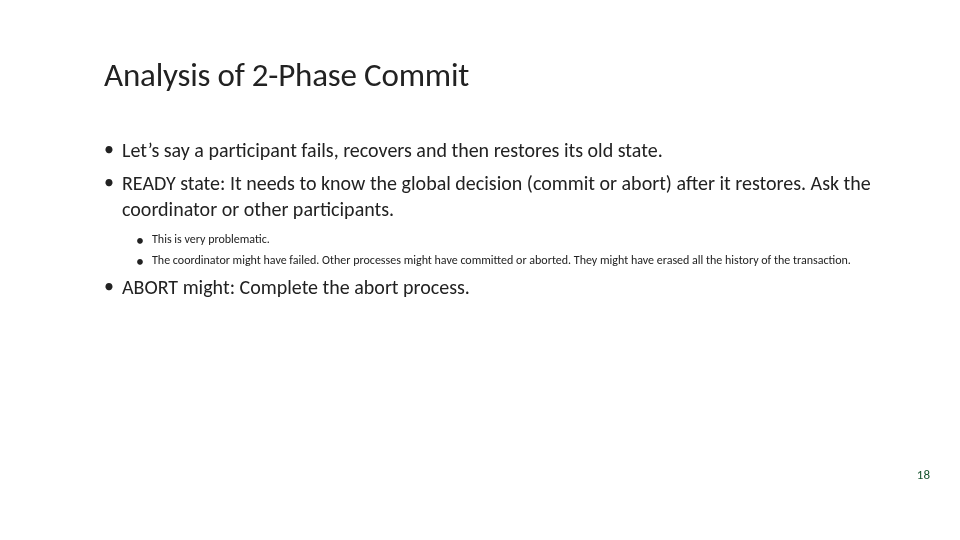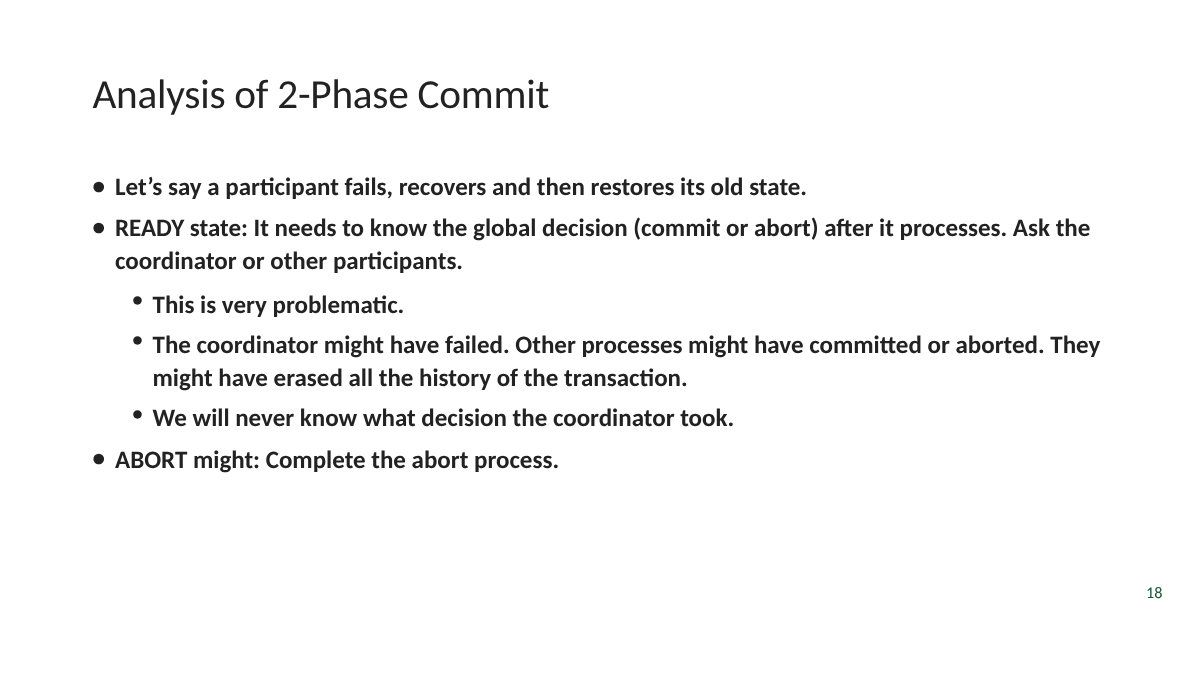--- a/index.html
+++ b/index.html
@@ -1,43 +1,42 @@
 <!DOCTYPE html>
 <html><head>
 <meta charset="utf-8">
 <style>
   * { margin:0; padding:0; box-sizing:border-box; }
   html,body { width:960px; height:540px; background:#ffffff; font-family:"Segoe UI","Calibri","Helvetica Neue",Arial,sans-serif; color:#222; }
-  .slide { position:relative; width:960px; height:500px; padding:55px 68px 0 74px; }
+  .slide { position:relative; width:960px; height:500px; padding:55px 68px 0 104px; }
   .title { font-size:33px; font-weight:400; color:#222; letter-spacing:-0.2px; }
   .body  { margin-top:42px; font-size:20px; line-height:1.33; font-weight:400; }
-  ul.lvl1 { list-style:none;font-weight:bold; }
+  ul.lvl1 { list-style:none; }
   ul.lvl1 > li { position:relative; padding-left:18px; margin-bottom:6px; }
   ul.lvl1 > li::before { content:"•"; position:absolute; left:0; top:-1px; font-size:20px; color:#222; }
-  ul.lvl2 { list-style:none; margin-top:8px; margin-bottom:6px; font-size:20px; line-height:1.35; }
+  ul.lvl2 { list-style:none; margin-top:8px; margin-bottom:6px; font-size:12px; line-height:1.35; }
   ul.lvl2 > li { position:relative; padding-left:16px; margin-bottom:5px; margin-left:14px; }
   ul.lvl2 > li::before { content:"•"; position:absolute; left:0; top:-1px; font-size:16px; color:#222; }
   .pagenum { position:absolute; right:30px; bottom:18px; font-size:13px; color:#14532d; }
 </style>
 </head>
 <body>
 
 <div class="slide">
 
   <div class="title">Analysis of 2-Phase Commit</div>
 
   <div class="body">
     <ul class="lvl1">
       <li>Let’s say a participant fails, recovers and then restores its old state.</li>
       <li>
-        <span>READY state: It needs to know the global decision (commit or abort) after it processes. Ask the coordinator or other participants.</span>
+        <span>READY state: It needs to know the global decision (commit or abort) after it restores. Ask the coordinator or other participants.</span>
         <ul class="lvl2">
           <li>This is very problematic.</li>
           <li>The coordinator might have failed. Other processes might have committed or aborted. They might have erased all the history of the transaction.</li>
-          <li>We will never know what decision the coordinator took.</li>
         </ul>
       </li>
       <li>ABORT might: Complete the abort process.</li>
     </ul>
   </div>
 
   <div class="pagenum">18</div>
 </div>
 
 </body></html>

